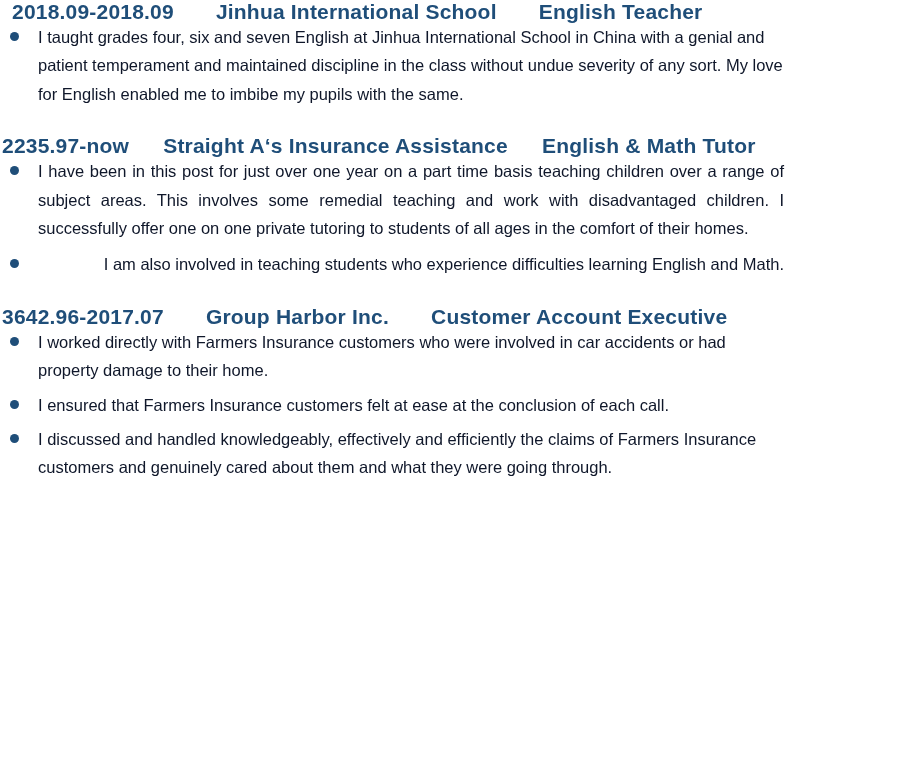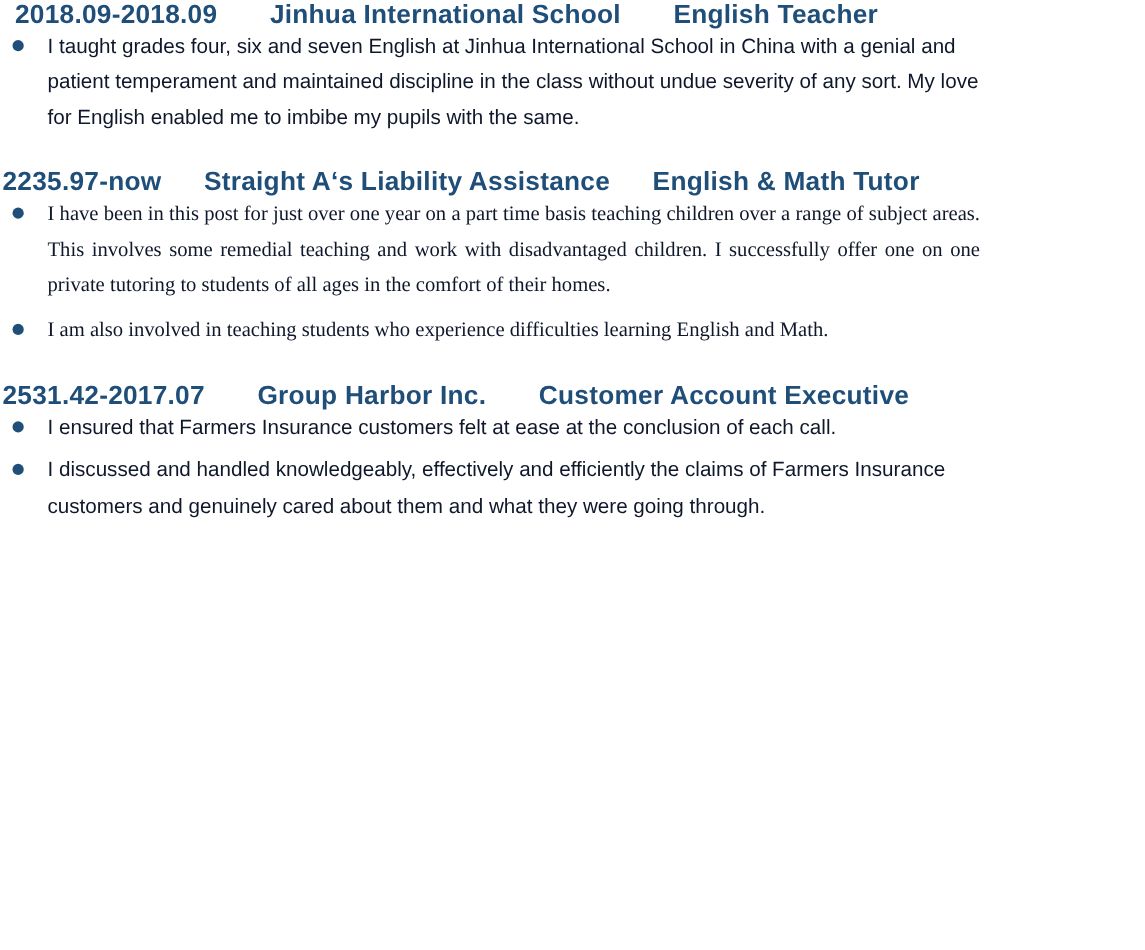--- a/index.html
+++ b/index.html
@@ -69,23 +69,23 @@
   .sp-1 { height: 26px; }
   .sp-3 { height: 26px; }
 
   .e1-head { padding-top: 0px; margin-left: 12px; }
   .e1-list { margin-top: 16px; }
   .e1-list li { padding-left: 46px; line-height: 1.78; }
   .e1-list li .dot { left: 16px; }
 
   .e2-head { margin-left: 2px; }
   .e2-list { margin-top: 12px; }
-  .e2-list li { padding-left: 36px; font-family: Liberation Serif, serif; }
+  .e2-list li { padding-left: 36px; }
   .e2-list li .dot { left: 8px; }
-  .e2-list li + li { margin-top: 8px; }
+  .e2-list li + li { margin-top: 8px; text-align: right; }
 
   .e3-head { margin-left: 2px; }
   .e3-list { margin-top: 14px; }
   .e3-list li { padding-left: 36px; }
   .e3-list li .dot { left: 8px; }
   .e3-list li + li { margin-top: 6px; }
 
   .w-narrow { max-width: 880px; }
 </style>
 </head>
@@ -108,47 +108,51 @@
       </li>
     </ul>
   </div>
 
   <div class="sp-1"></div>
 
   <div class="entry">
     <div class="entry-header e2-head">
       <span class="seg">2235.97-now</span>
       <span class="gap-sm"></span>
-      <span class="seg">Straight A‘s Liability Assistance</span>
+      <span class="seg">Straight A‘s Insurance Assistance</span>
       <span class="gap-sm"></span>
       <span class="seg">English &amp; Math Tutor</span>
     </div>
     <ul class="bullets e2-list">
       <li>
         <span class="dot"></span>
         <span class="just" style="display:block">I have been in this post for just over one year on a part time basis teaching children over a range of subject areas. This involves some remedial teaching and work with disadvantaged children. I successfully offer one on one private tutoring to students of all ages in the comfort of their homes.</span>
       </li>
       <li>
         <span class="dot"></span>
         <span>I am also involved in teaching students who experience difficulties learning English and Math.</span>
       </li>
     </ul>
   </div>
 
   <div class="sp-3"></div>
 
   <div class="entry">
     <div class="entry-header e3-head">
-      <span class="seg">2531.42-2017.07</span>
+      <span class="seg">3642.96-2017.07</span>
       <span class="gap-md"></span>
       <span class="seg">Group Harbor Inc.</span>
       <span class="gap-md"></span>
       <span class="seg">Customer Account Executive</span>
     </div>
     <ul class="bullets e3-list">
+      <li>
+        <span class="dot"></span>
+        <span class="w-narrow" style="display:block">I worked directly with Farmers Insurance customers who were involved in car accidents or had property damage to their home.</span>
+      </li>
       <li>
         <span class="dot"></span>
         <span>I ensured that Farmers Insurance customers felt at ease at the conclusion of each call.</span>
       </li>
       <li>
         <span class="dot"></span>
         <span class="w-narrow" style="display:block">I discussed and handled knowledgeably, effectively and efficiently the claims of Farmers Insurance customers and genuinely cared about them and what they were going through.</span>
       </li>
     </ul>
   </div>

